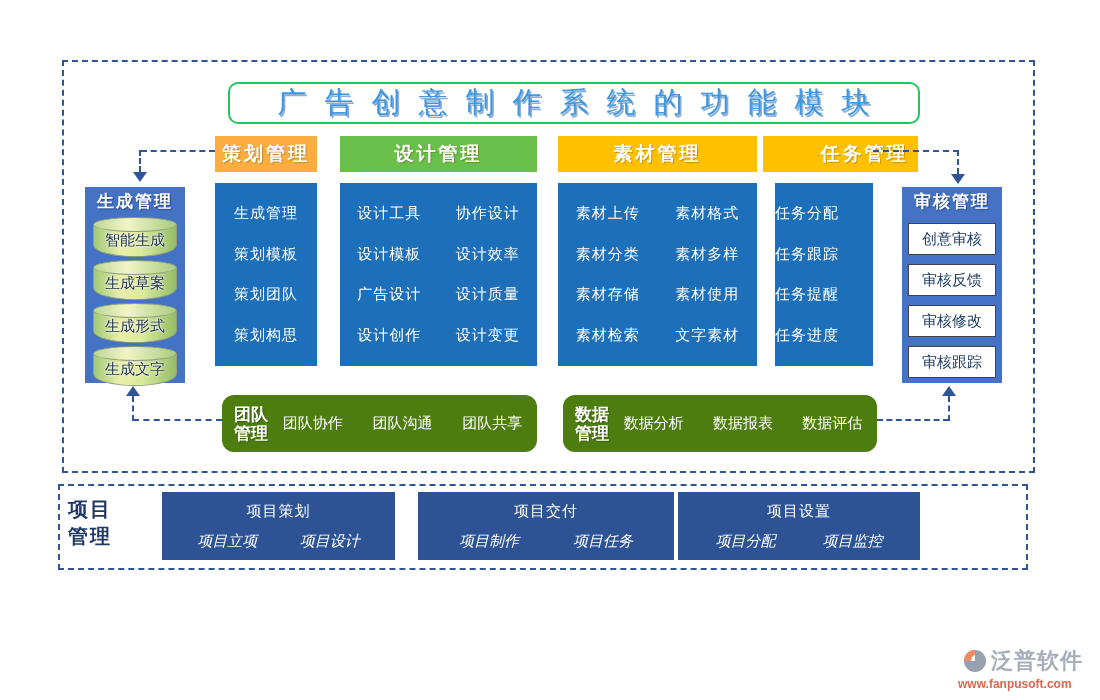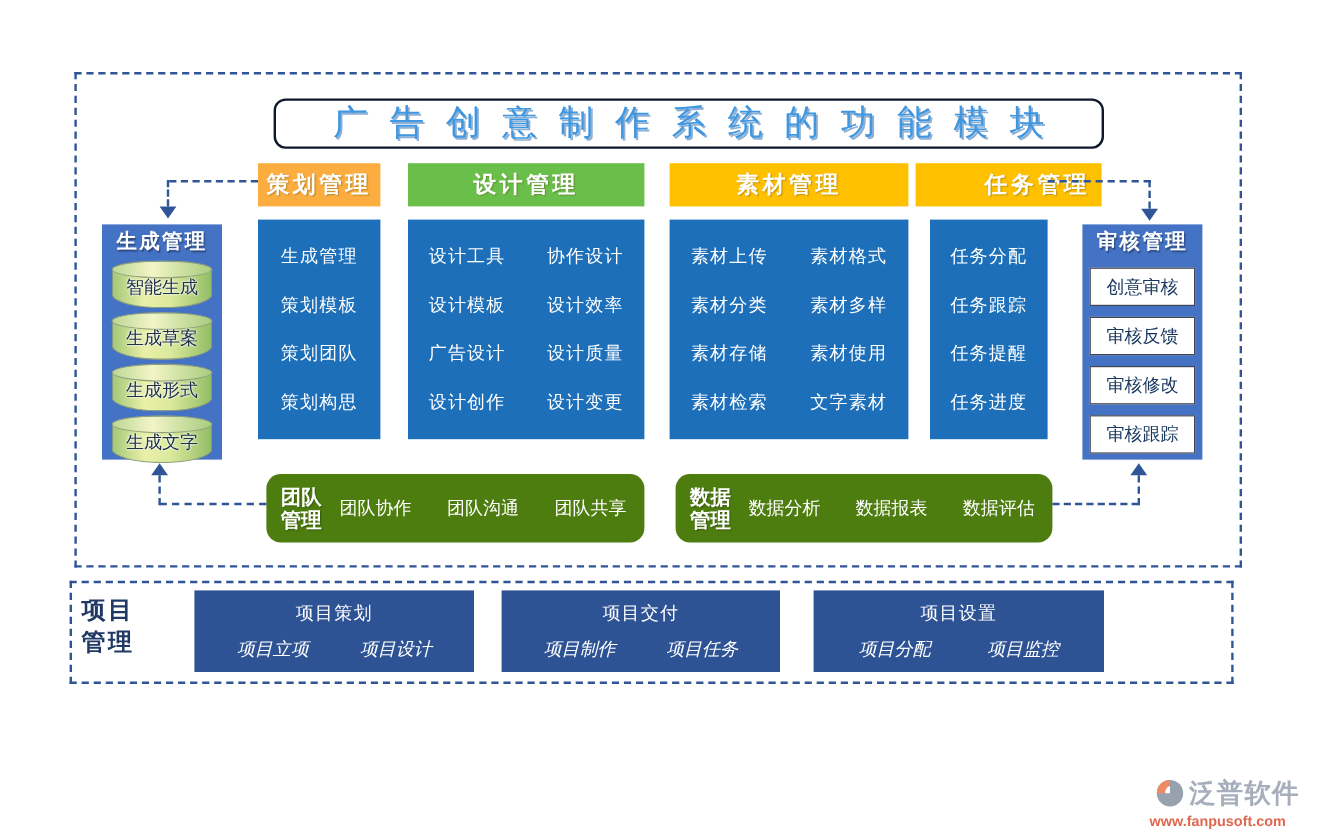--- a/index.html
+++ b/index.html
@@ -9,21 +9,21 @@
   }
 
   
   .dash-frame { position:absolute; border:2px dashed #2F5597; }
   #frame-top { left:62px; top:60px; width:969px; height:409px; }
   #frame-bottom { left:58px; top:484px; width:966px; height:82px; }
 
   
   #title-box {
     position:absolute; left:228px; top:82px; width:688px; height:38px;
-    border:2px solid #0f172a; border-radius:10px; background:#fff;
+    border:2px solid #22c55e; border-radius:10px; background:#fff;
     display:flex; align-items:center; justify-content:center;
     font-family:"Liberation Serif", serif; font-size:29px; color:#3E97E0;
     letter-spacing:18px; text-indent:18px;
     text-shadow:1.5px 1.5px 0 rgba(31,95,168,.5);
     white-space:nowrap;
   }
 
   
   .hdr {
     position:absolute; top:136px; height:36px; display:flex; align-items:center;
@@ -32,21 +32,21 @@
   }
   #hdr-planning { left:215px; width:102px; background:#FBAE3F; }
   #hdr-design   { left:340px; width:197px; background:#6ABF4B; }
   #hdr-material { left:558px; width:199px; background:#FFC000; }
   #hdr-task     { left:763px; width:107px;  background:#FFC000;padding-left:48px; }
 
   
   .col { position:absolute; top:183px; height:183px; background:#1C6FB8; color:#fff; box-sizing:border-box; }
   .col span { font-size:15px; letter-spacing:1px; white-space:nowrap; }
   #col-planning { left:215px; width:102px; display:flex; flex-direction:column; justify-content:space-around; align-items:center; padding:10px 0; }
-  #col-task     { left:775px; width:98px;  display:flex; flex-direction:column; justify-content:space-around; align-items:center; padding:10px 0; }
+  #col-task     { left:775px; width:98px;  display:flex; flex-direction:column; justify-content:space-around; padding:10px 0; }
   #col-design   { left:340px; width:197px; display:grid; grid-template-columns:1fr 1fr; align-content:space-around; justify-items:center; padding:10px 0;text-align:right; }
   #col-material { left:558px; width:199px; display:grid; grid-template-columns:1fr 1fr; align-content:space-around; justify-items:center; padding:10px 0; }
 
   
   .side { position:absolute; top:187px; width:100px; height:196px; background:#4472C4; }
   #side-gen { left:85px; } #side-review { left:902px; }
   .side-title {
     text-align:center; color:#fff; font-weight:bold; font-size:17px;
     letter-spacing:2px; line-height:24px; margin-top:3px;
     text-shadow:1px 1px 1px rgba(0,0,0,.35); white-space:nowrap;
@@ -81,21 +81,21 @@
     display:flex; align-items:center; color:#fff;
   }
   #team-row { left:222px; width:315px; }
   #data-row { left:563px; width:314px; }
   .rr-label { margin-left:12px; font-weight:bold; font-size:17px; line-height:19px; text-align:center; text-shadow:1px 1px 1px rgba(0,0,0,.25); }
   .rr-items { flex:1; display:flex; justify-content:space-around; font-size:15px; white-space:nowrap; }
 
   
   .proj-label { position:absolute; left:68px; top:496px; color:#1F3864; font-weight:bold; font-size:20px; line-height:27px; letter-spacing:2px; }
   .pbox { position:absolute; top:492px; height:68px; background:#2E5395; color:#fff; }
-  #pbox-0 { left:162px; width:233px; } #pbox-1 { left:418px; width:232px; } #pbox-2 { left:678px; width:242px; }
+  #pbox-0 { left:162px; width:233px; } #pbox-1 { left:418px; width:256px; } #pbox-2 { left:678px; width:242px; }
   .pbox-title { text-align:center; font-size:15px; margin-top:10px; letter-spacing:1px; }
   .pbox-items { display:flex; justify-content:space-around; margin-top:11px; font-size:15px; padding:0 14px; white-space:nowrap;font-style:italic; }
 
   
   .dashH { position:absolute; border-top:2px dashed #2F5597; height:0; }
   .dashV { position:absolute; border-left:2px dashed #2F5597; width:0; }
   .arrD { position:absolute; width:0; height:0; border-left:7px solid transparent; border-right:7px solid transparent; border-top:10px solid #2F5597; }
   .arrU { position:absolute; width:0; height:0; border-left:7px solid transparent; border-right:7px solid transparent; border-bottom:10px solid #2F5597; }
   #c1h { left:141px; top:150px; width:74px; }  #c1v { left:139px; top:150px; height:22px; }  #c1a { left:133px; top:172px; }
   #c2h { left:873px; top:150px; width:86px; }  #c2v { left:957px; top:150px; height:24px; }  #c2a { left:951px; top:174px; }

